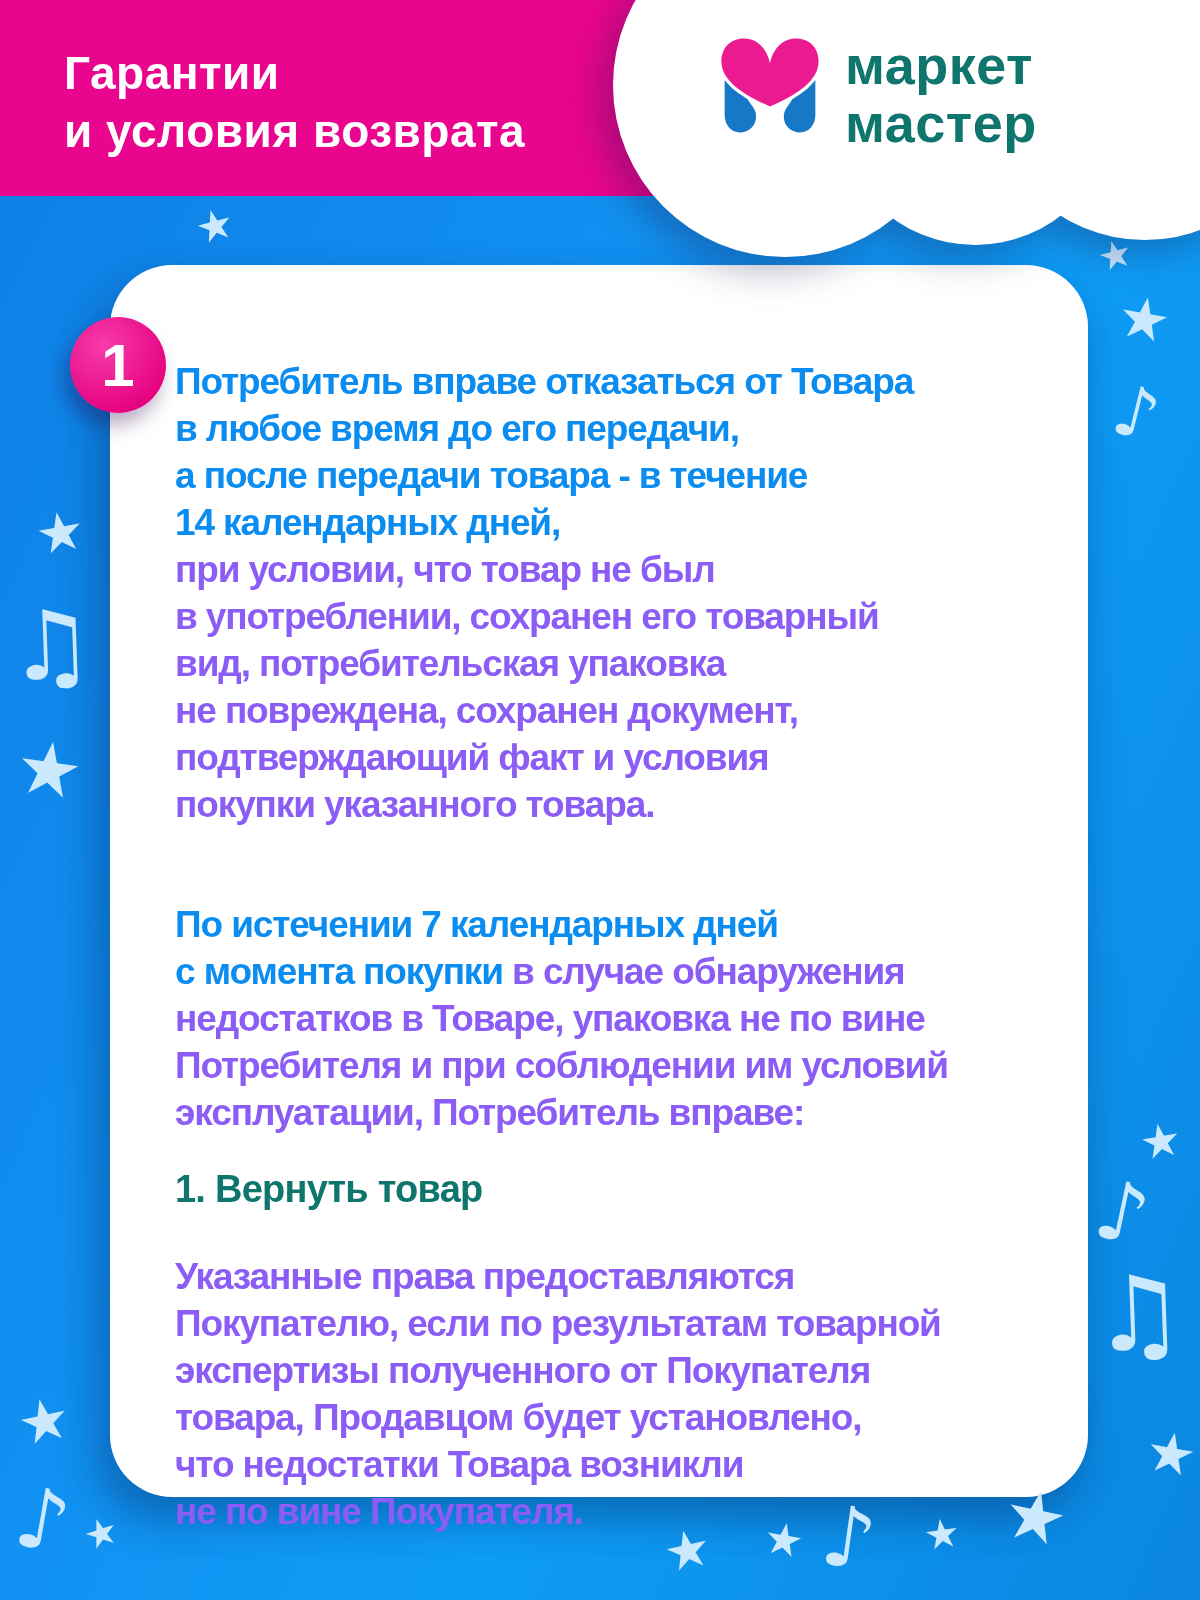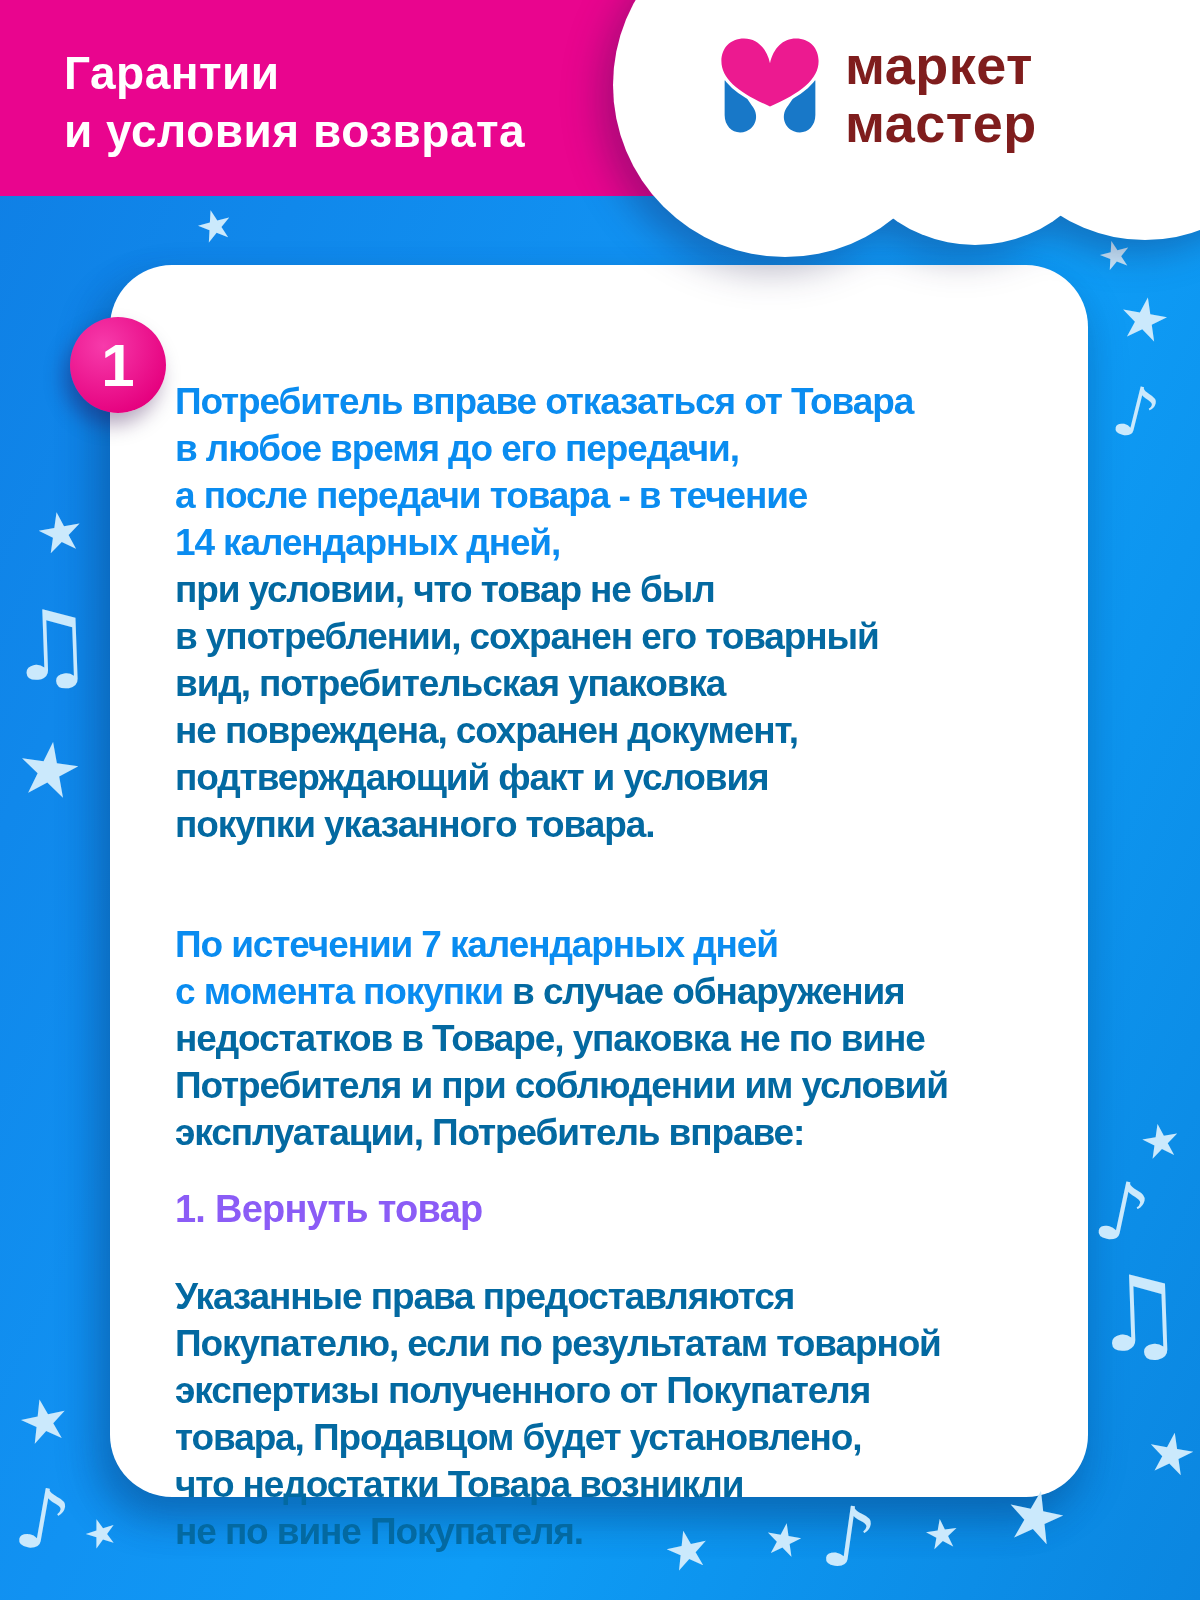--- a/index.html
+++ b/index.html
@@ -22,43 +22,43 @@
   .cloud-svg{
     position:absolute;left:585px;top:0;width:615px;height:260px;
     overflow:visible;z-index:3;
     filter:drop-shadow(-14px 14px 18px rgba(25,20,70,.30));
   }
   .logo-mark{
     position:absolute;left:716px;top:30px;width:108px;height:114px;z-index:4;
   }
   .logo-text{
     position:absolute;left:845px;top:36px;z-index:4;
-    color:#7f1d1d;font-weight:bold;font-size:54px;line-height:58px;
+    color:#0f766e;font-weight:bold;font-size:54px;line-height:58px;
     white-space:pre-line;letter-spacing:.5px;
   }
   
   .card{
     position:absolute;left:110px;top:265px;width:978px;height:1232px;
     background:#ffffff;border-radius:62px;z-index:2;
     box-shadow:-16px 22px 38px rgba(8,55,115,.30),0 18px 42px rgba(8,55,115,.22);
-    box-sizing:border-box;padding:66px 40px 0 65px;
+    box-sizing:border-box;padding:46px 40px 0 65px;
   }
   .badge{
     position:absolute;left:70px;top:317px;width:96px;height:96px;border-radius:50%;
     background:radial-gradient(circle at 35% 30%,#F73BAB,#E5007E 78%);
     z-index:5;display:flex;align-items:center;justify-content:center;
     box-shadow:-6px 12px 20px rgba(40,0,70,.35);
     color:#fff;font-weight:bold;font-size:60px;
   }
   .para{white-space:pre-line;font-size:37px;line-height:47px;letter-spacing:-0.03em;font-weight:bold;}
   .hl{color:#0A8CF0;}
-  .dk{color:#0369a1;}
+  .dk{color:#8b5cf6;}
   .p2{margin-top:26px;}
   .list{margin-top:30px;}
-  .list-item{color:#8b5cf6;font-size:38px;line-height:47px;font-weight:bold;letter-spacing:-0.02em;}
+  .list-item{color:#0f766e;font-size:38px;line-height:47px;font-weight:bold;letter-spacing:-0.02em;}
   .p3{margin-top:40px;}
   
   .deco{
     position:absolute;z-index:2;color:#CBE9FC;line-height:1;
     font-family:"DejaVu Sans",sans-serif;user-select:none;
   }
 </style>
 </head>
 <body>
 

